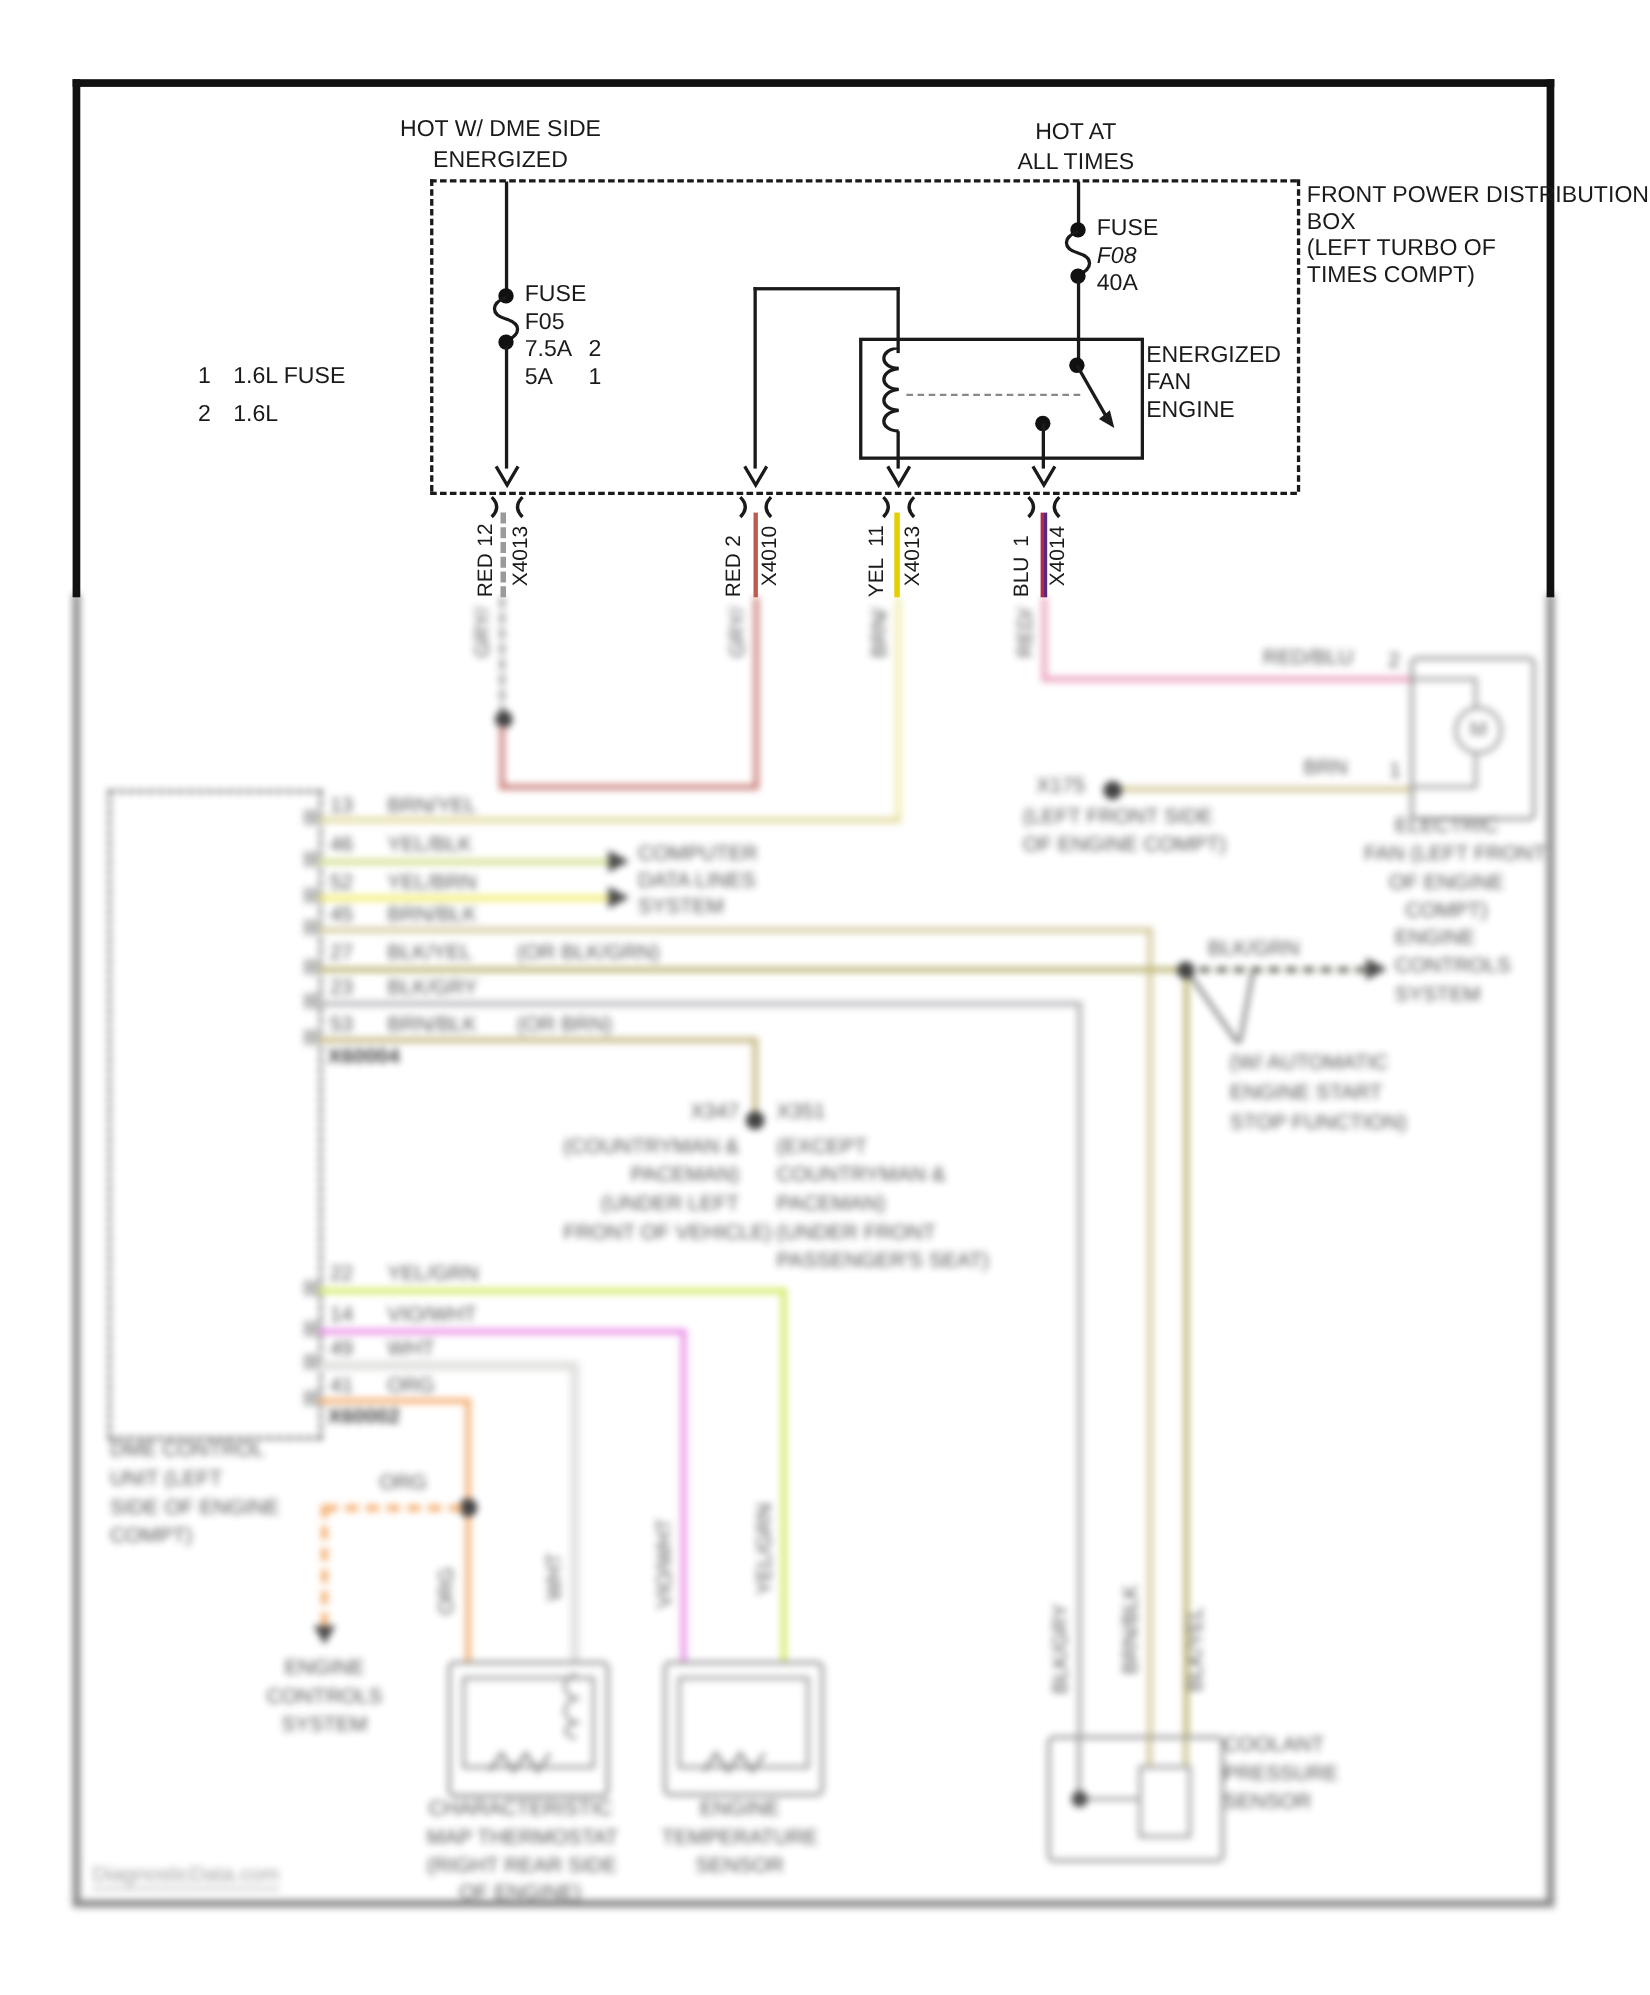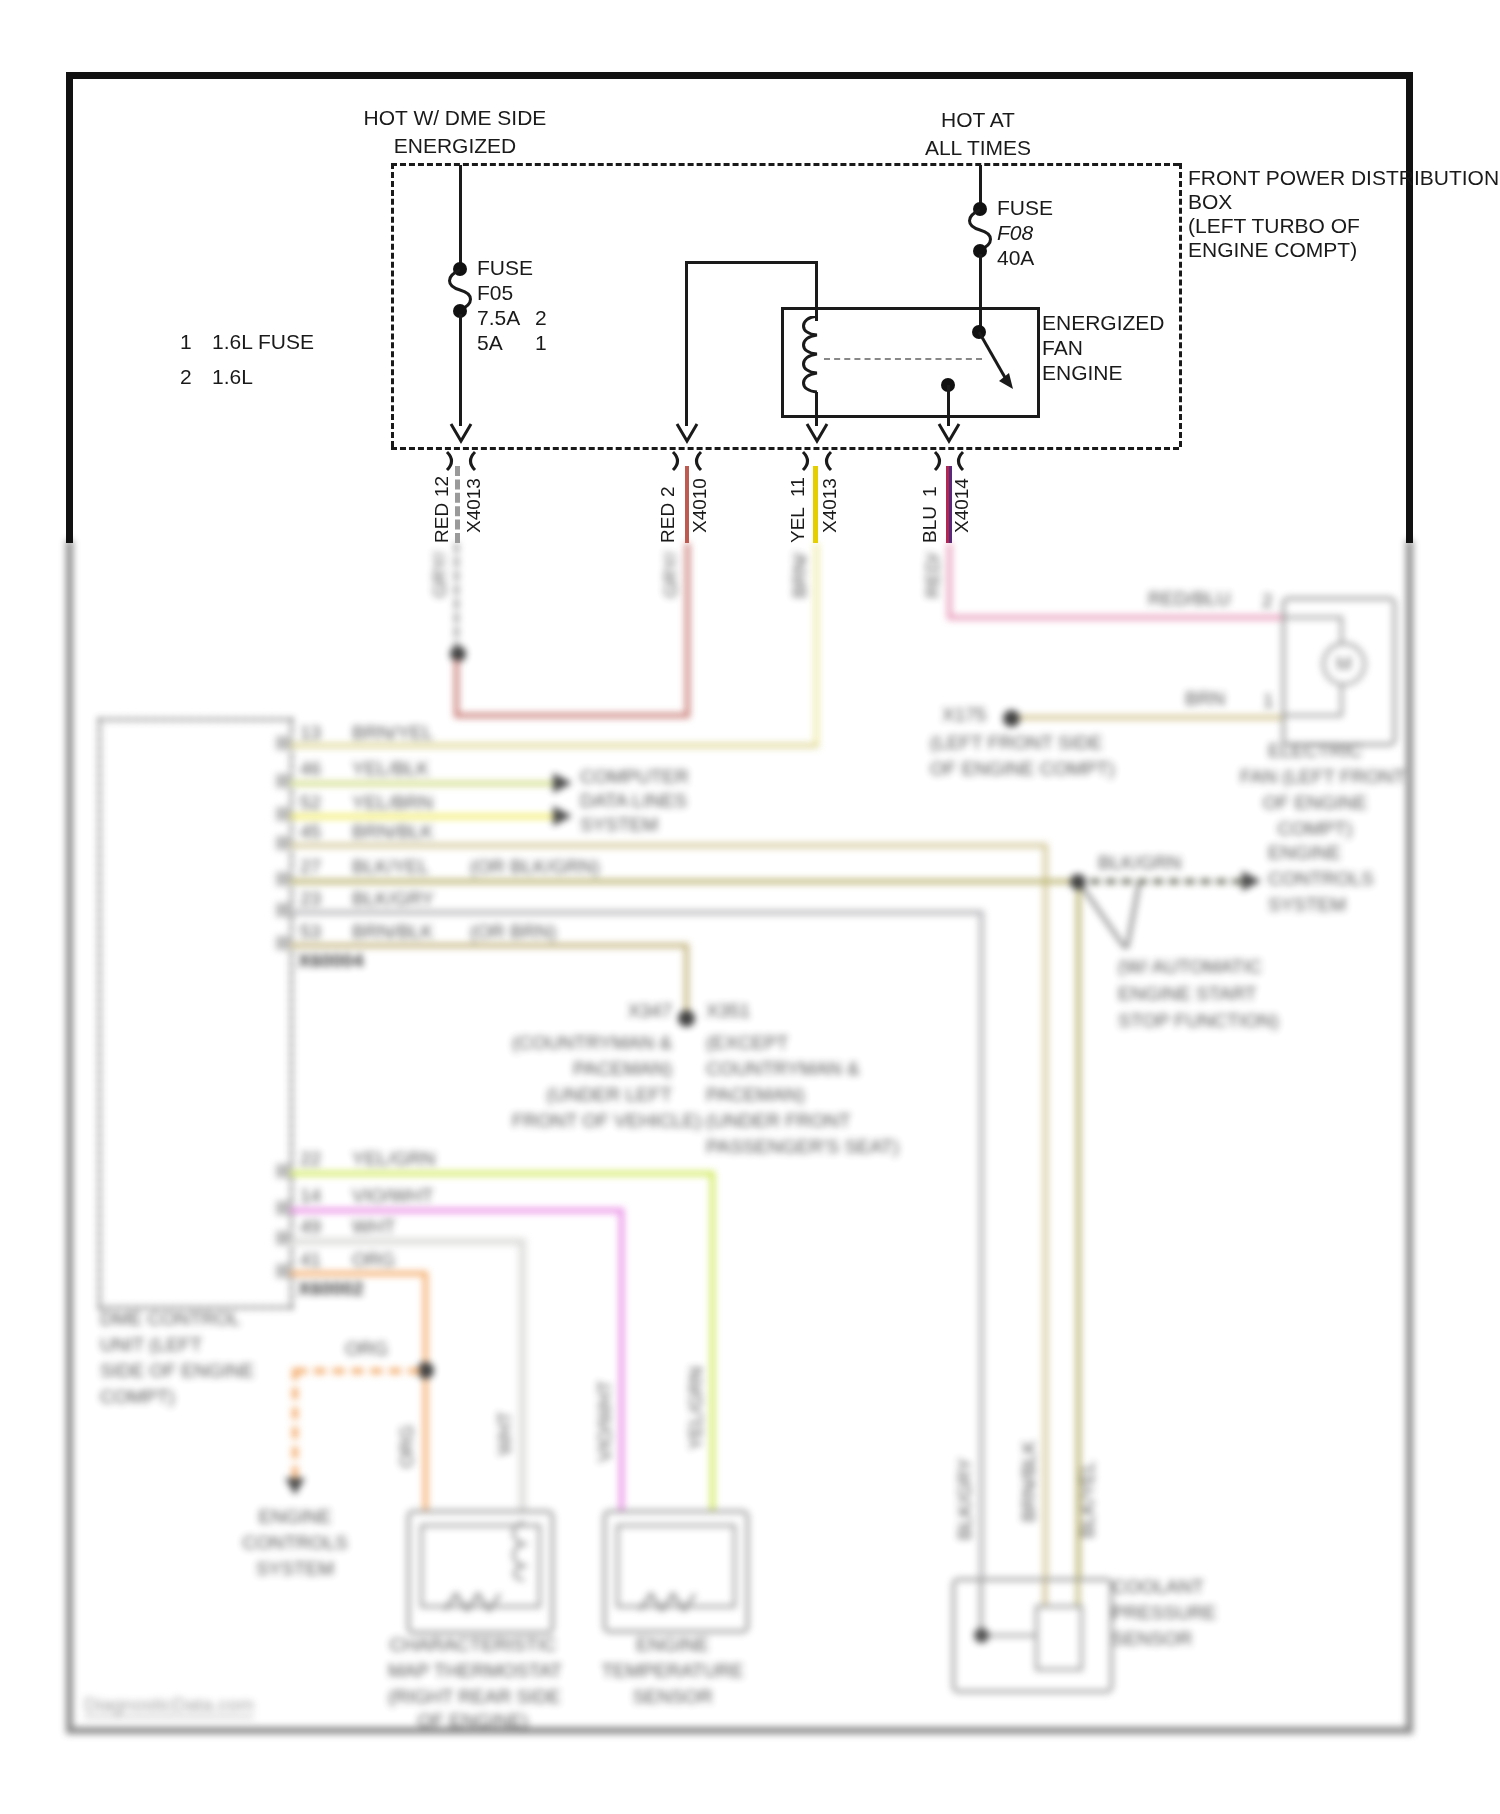--- a/index.html
+++ b/index.html
@@ -242,21 +242,21 @@
     <div class="abs" style="left:66px;top:72px;width:7px;height:471px;background:#111;"></div>
     <div class="abs" style="left:1406px;top:72px;width:7px;height:471px;background:#111;"></div>
 
     <div class="txt txtc" style="left:355px;top:106px;width:200px;">HOT W/ DME SIDE</div>
     <div class="txt txtc" style="left:355px;top:134px;width:200px;">ENERGIZED</div>
     <div class="txt txtc" style="left:903px;top:108px;width:150px;">HOT AT</div>
     <div class="txt txtc" style="left:903px;top:136px;width:150px;">ALL TIMES</div>
     <div class="txt" style="left:1188px;top:166px;">FRONT POWER DISTRIBUTION</div>
     <div class="txt" style="left:1188px;top:190px;">BOX</div>
     <div class="txt" style="left:1188px;top:214px;">(LEFT TURBO OF</div>
-    <div class="txt" style="left:1188px;top:238px;">ENGINE COMPT)</div>
+    <div class="txt" style="left:1188px;top:238px;">TIMES COMPT)</div>
 
     <div class="txt" style="left:180px;top:330px;">1</div>
     <div class="txt" style="left:212px;top:330px;">1.6L FUSE</div>
     <div class="txt" style="left:180px;top:365px;">2</div>
     <div class="txt" style="left:212px;top:365px;">1.6L</div>
 
     <div class="dashbox-edge" style="left:391px;top:163px;width:788px;height:0;border-top:3px dashed #1a1a1a;"></div>
     <div class="dashbox-edge" style="left:391px;top:163px;width:0;height:284px;border-left:3px dashed #1a1a1a;"></div>
     <div class="dashbox-edge" style="left:1179px;top:163px;width:0;height:284px;border-left:3px dashed #1a1a1a;"></div>
     <div class="dashbox-edge" style="left:391px;top:447px;width:788px;height:0;border-top:3px dashed #1a1a1a;"></div>

